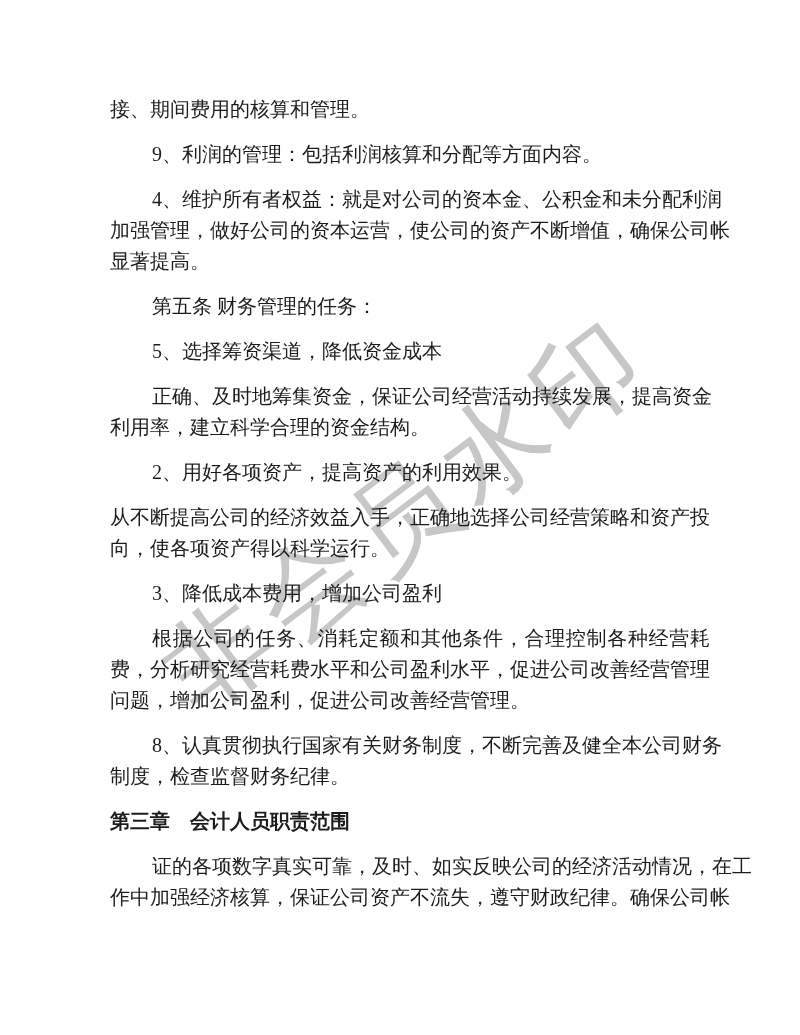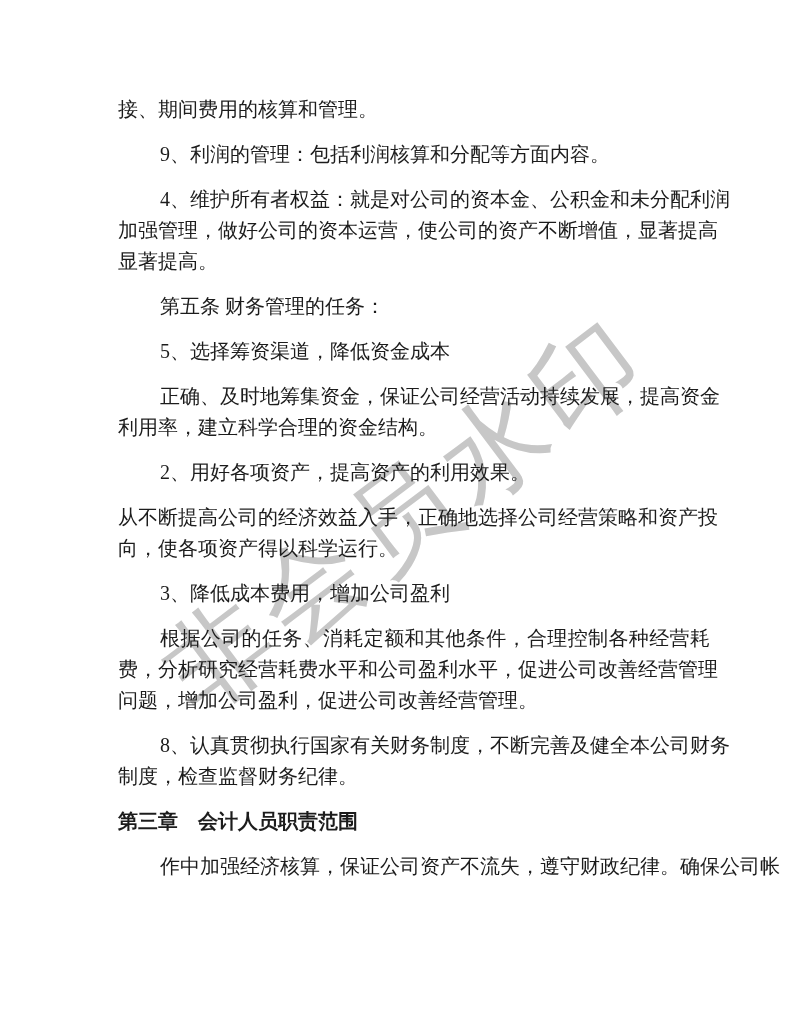--- a/index.html
+++ b/index.html
@@ -31,21 +31,21 @@
     user-select: none;
   }
   .content {
     position: absolute;
     left: 110px;
     top: 94px;
     width: 600px;
     z-index: 1;
   }
   .para {
-    margin: 0 0 14px 8px;
+    margin: 0 0 14px 0;
     font-family: Liberation Serif, serif;
   }
   .line {
     font-size: 20px;
     line-height: 31px;
     text-align: justify;
     text-align-last: justify;
     white-space: nowrap;
   }
   .line:last-child {
@@ -71,21 +71,21 @@
     <div class="para">
       <div class="line">接、期间费用的核算和管理。</div>
     </div>
 
     <div class="para indent">
       <div class="line">9、利润的管理：包括利润核算和分配等方面内容。</div>
     </div>
 
     <div class="para indent">
       <div class="line">4、维护所有者权益：就是对公司的资本金、公积金和未分配利润</div>
-      <div class="line">加强管理，做好公司的资本运营，使公司的资产不断增值，显著提高</div>
+      <div class="line">加强管理，做好公司的资本运营，使公司的资产不断增值，确保公司帐</div>
       <div class="line">显著提高。</div>
     </div>
 
     <div class="para indent">
       <div class="line">第五条 财务管理的任务：</div>
     </div>
 
     <div class="para indent">
       <div class="line">5、选择筹资渠道，降低资金成本</div>
     </div>
@@ -117,17 +117,18 @@
     <div class="para indent">
       <div class="line">8、认真贯彻执行国家有关财务制度，不断完善及健全本公司财务</div>
       <div class="line">制度，检查监督财务纪律。</div>
     </div>
 
     <div class="para heading">
       <div class="line">第三章　会计人员职责范围</div>
     </div>
 
     <div class="para indent">
+      <div class="line">证的各项数字真实可靠，及时、如实反映公司的经济活动情况，在工</div>
       <div class="line">作中加强经济核算，保证公司资产不流失，遵守财政纪律。确保公司帐</div>
     </div>
 
   </div>
 </div>
 
 </body></html>

